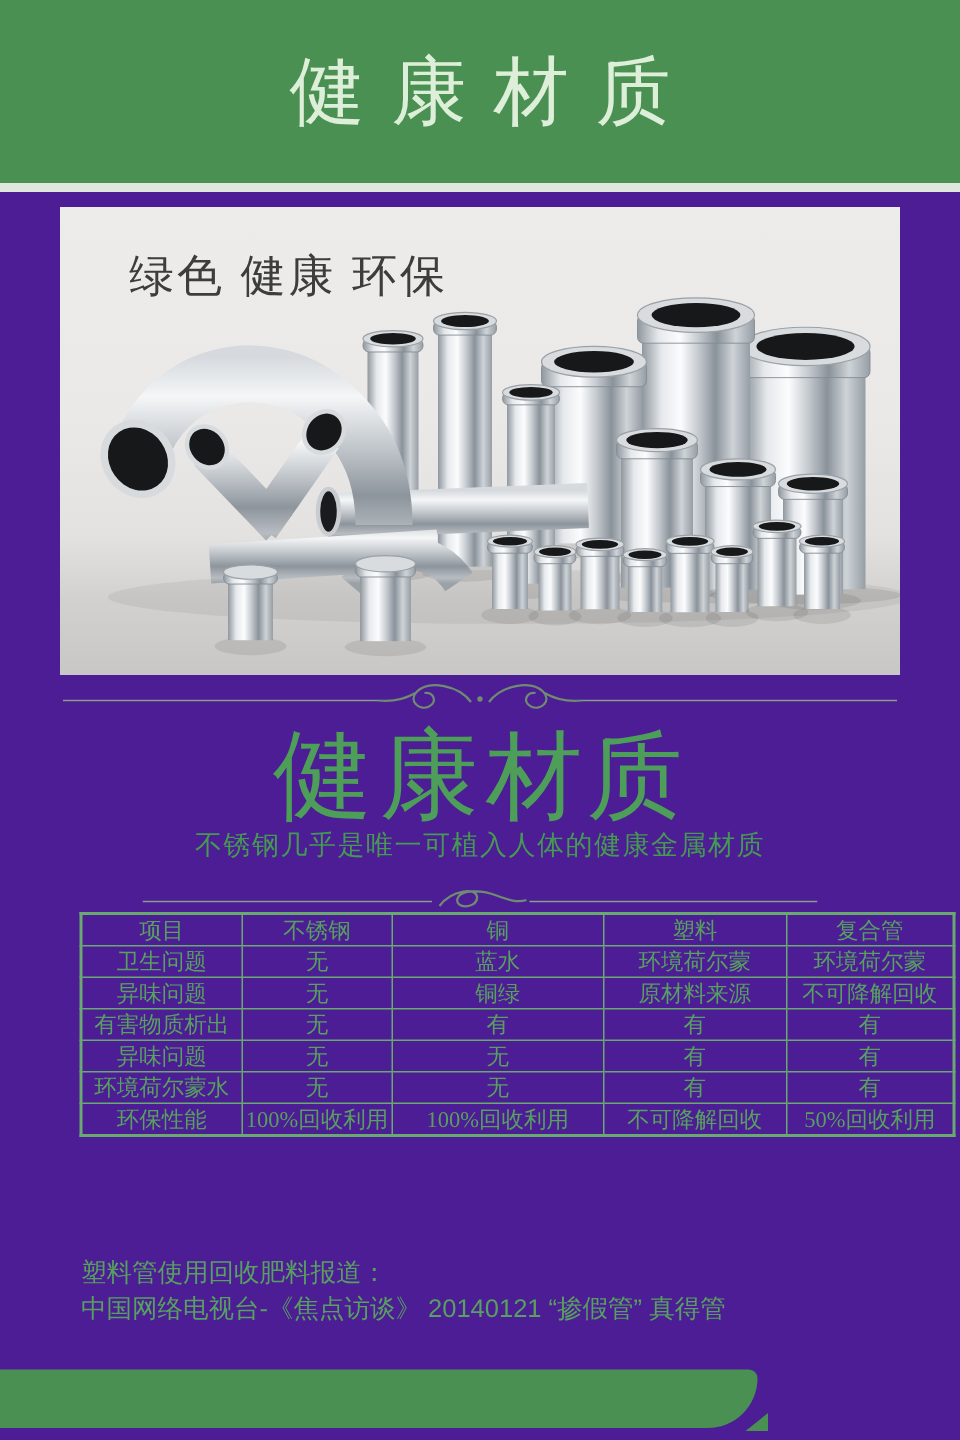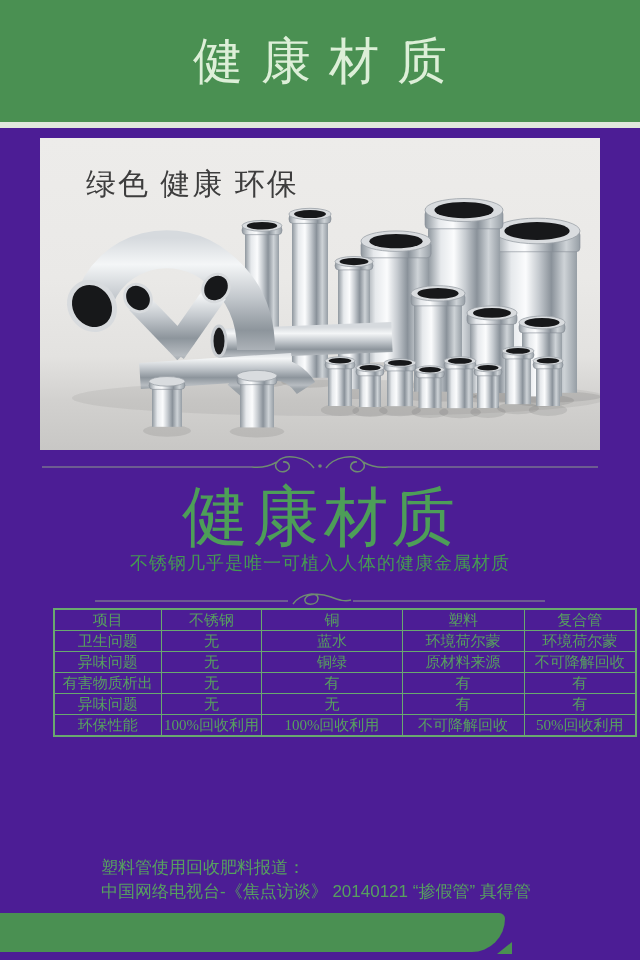--- a/index.html
+++ b/index.html
@@ -28,21 +28,21 @@
   .intro-sub{position:absolute;top:551px;left:0;width:640px;text-align:center;
     font-size:18px;color:#459952;letter-spacing:1px;font-weight:500;}
 
   
   .cmp-table{position:absolute;top:608px;left:53px;width:584px;border-collapse:collapse;
     table-layout:fixed;border:2px solid #69a96f;font-family:Liberation Serif, serif;}
   .cmp-table th,.cmp-table td{border:1px solid #69a96f;color:#57a05f;font-size:15px;
     font-weight:400;text-align:center;height:20px;padding:0 1px;overflow:hidden;white-space:nowrap;}
 
   
-  .footer-note{position:absolute;top:856px;left:54px;font-size:17px;color:#57a05f;line-height:24px;margin-left:47px;}
+  .footer-note{position:absolute;top:837px;left:54px;font-size:17px;color:#57a05f;line-height:24px;}
 
   
   .bottom-bar{position:absolute;top:913px;left:0;width:505px;height:39px;background:#4a9052;
     border-radius:0 8px 46px 0;}
   .bottom-flick{position:absolute;top:942px;left:497px;width:15px;height:12px;background:#4a9052;
     clip-path:polygon(0 100%,100% 0,100% 100%);}
 </style>
 </head>
 <body>
 
@@ -283,20 +283,27 @@
         <td>有</td>
       </tr>
       <tr>
         <td>异味问题</td>
         <td>无</td>
         <td>无</td>
         <td>有</td>
         <td>有</td>
       </tr>
       <tr>
+        <td>环境荷尔蒙水</td>
+        <td>无</td>
+        <td>无</td>
+        <td>有</td>
+        <td>有</td>
+      </tr>
+      <tr>
         <td>环保性能</td>
         <td>100%回收利用</td>
         <td>100%回收利用</td>
         <td>不可降解回收</td>
         <td>50%回收利用</td>
       </tr>
     </tbody>
   </table>
 
   <div class="footer-note">

